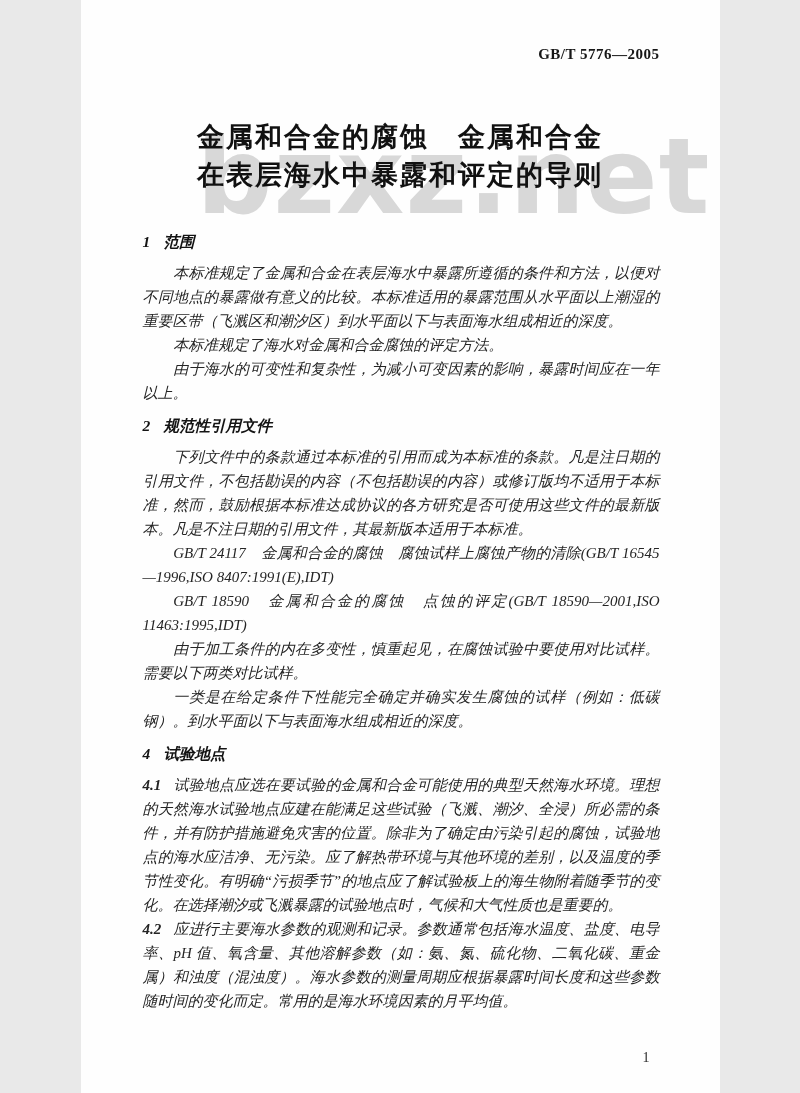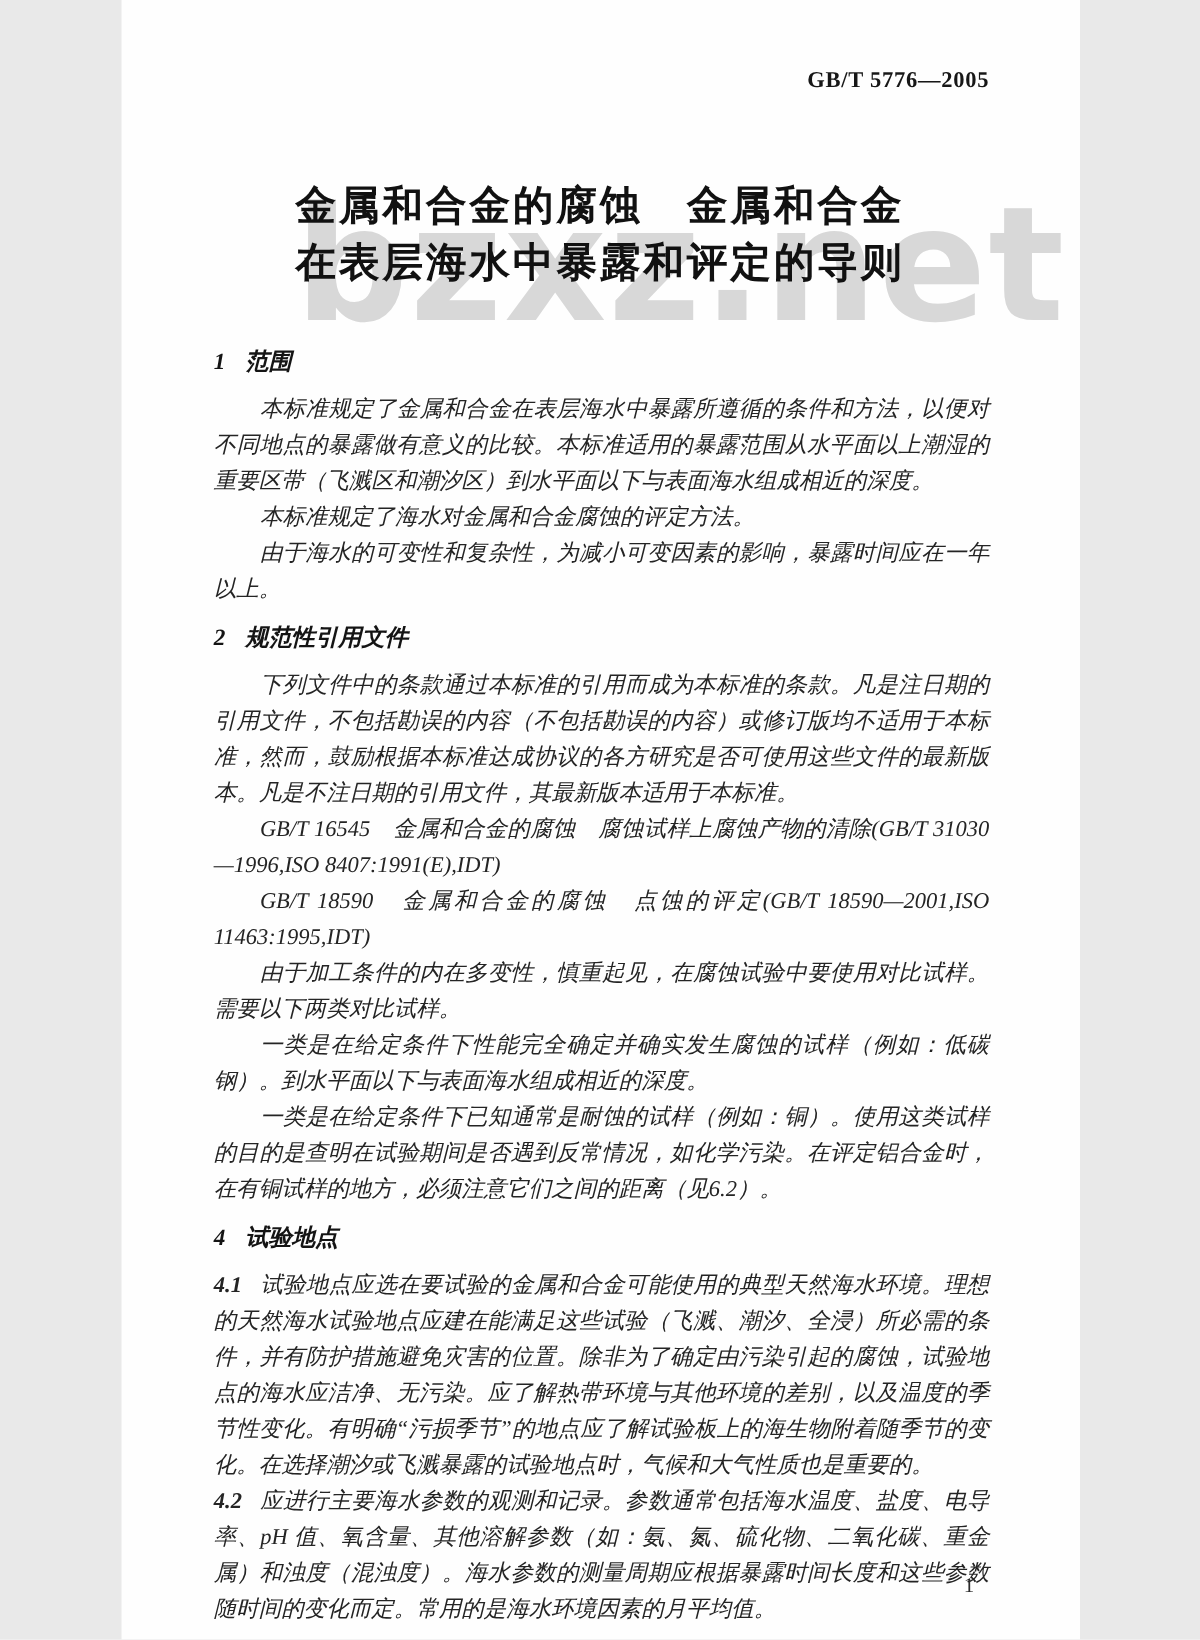--- a/index.html
+++ b/index.html
@@ -75,28 +75,27 @@
     <section class="sec">
       <h2 class="sec-h"><span class="sec-num">1</span><span>范围</span></h2>
       <p class="para indent">本标准规定了金属和合金在表层海水中暴露所遵循的条件和方法，以便对不同地点的暴露做有意义的比较。本标准适用的暴露范围从水平面以上潮湿的重要区带（飞溅区和潮汐区）到水平面以下与表面海水组成相近的深度。</p>
       <p class="para indent">本标准规定了海水对金属和合金腐蚀的评定方法。</p>
       <p class="para indent">由于海水的可变性和复杂性，为减小可变因素的影响，暴露时间应在一年以上。</p>
     </section>
 
     <section class="sec">
       <h2 class="sec-h"><span class="sec-num">2</span><span>规范性引用文件</span></h2>
       <p class="para indent">下列文件中的条款通过本标准的引用而成为本标准的条款。凡是注日期的引用文件，不包括勘误的内容（不包括勘误的内容）或修订版均不适用于本标准，然而，鼓励根据本标准达成协议的各方研究是否可使用这些文件的最新版本。凡是不注日期的引用文件，其最新版本适用于本标准。</p>
-      <p class="para indent">GB/T 16545　金属和合金的腐蚀　腐蚀试样上腐蚀产物的清除(GB/T 31030—1996,ISO 8407:1991(E),IDT)</p>
+      <p class="para indent">GB/T 24117　金属和合金的腐蚀　腐蚀试样上腐蚀产物的清除(GB/T 16545—1996,ISO 8407:1991(E),IDT)</p>
       <p class="para indent">GB/T 18590　金属和合金的腐蚀　点蚀的评定(GB/T 18590—2001,ISO 11463:1995,IDT)</p>
     </section>
 
     <section class="sec">
       <p class="para indent">由于加工条件的内在多变性，慎重起见，在腐蚀试验中要使用对比试样。需要以下两类对比试样。</p>
       <p class="para indent">一类是在给定条件下性能完全确定并确实发生腐蚀的试样（例如：低碳钢）。到水平面以下与表面海水组成相近的深度。</p>
-      <p class="para indent">一类是在给定条件下已知通常是耐蚀的试样（例如：铜）。使用这类试样的目的是查明在试验期间是否遇到反常情况，如化学污染。在评定铝合金时，在有铜试样的地方，必须注意它们之间的距离（见6.2）。</p>
     </section>
 
     <section class="sec">
       <h2 class="sec-h"><span class="sec-num">4</span><span>试验地点</span></h2>
       <p class="para clause"><span class="clause-num">4.1</span><span>试验地点应选在要试验的金属和合金可能使用的典型天然海水环境。理想的天然海水试验地点应建在能满足这些试验（飞溅、潮汐、全浸）所必需的条件，并有防护措施避免灾害的位置。除非为了确定由污染引起的腐蚀，试验地点的海水应洁净、无污染。应了解热带环境与其他环境的差别，以及温度的季节性变化。有明确“污损季节”的地点应了解试验板上的海生物附着随季节的变化。在选择潮汐或飞溅暴露的试验地点时，气候和大气性质也是重要的。</span></p>
       <p class="para clause"><span class="clause-num">4.2</span><span>应进行主要海水参数的观测和记录。参数通常包括海水温度、盐度、电导率、pH 值、氧含量、其他溶解参数（如：氨、氮、硫化物、二氧化碳、重金属）和浊度（混浊度）。海水参数的测量周期应根据暴露时间长度和这些参数随时间的变化而定。常用的是海水环境因素的月平均值。</span></p>
     </section>
 
 
   </div>

